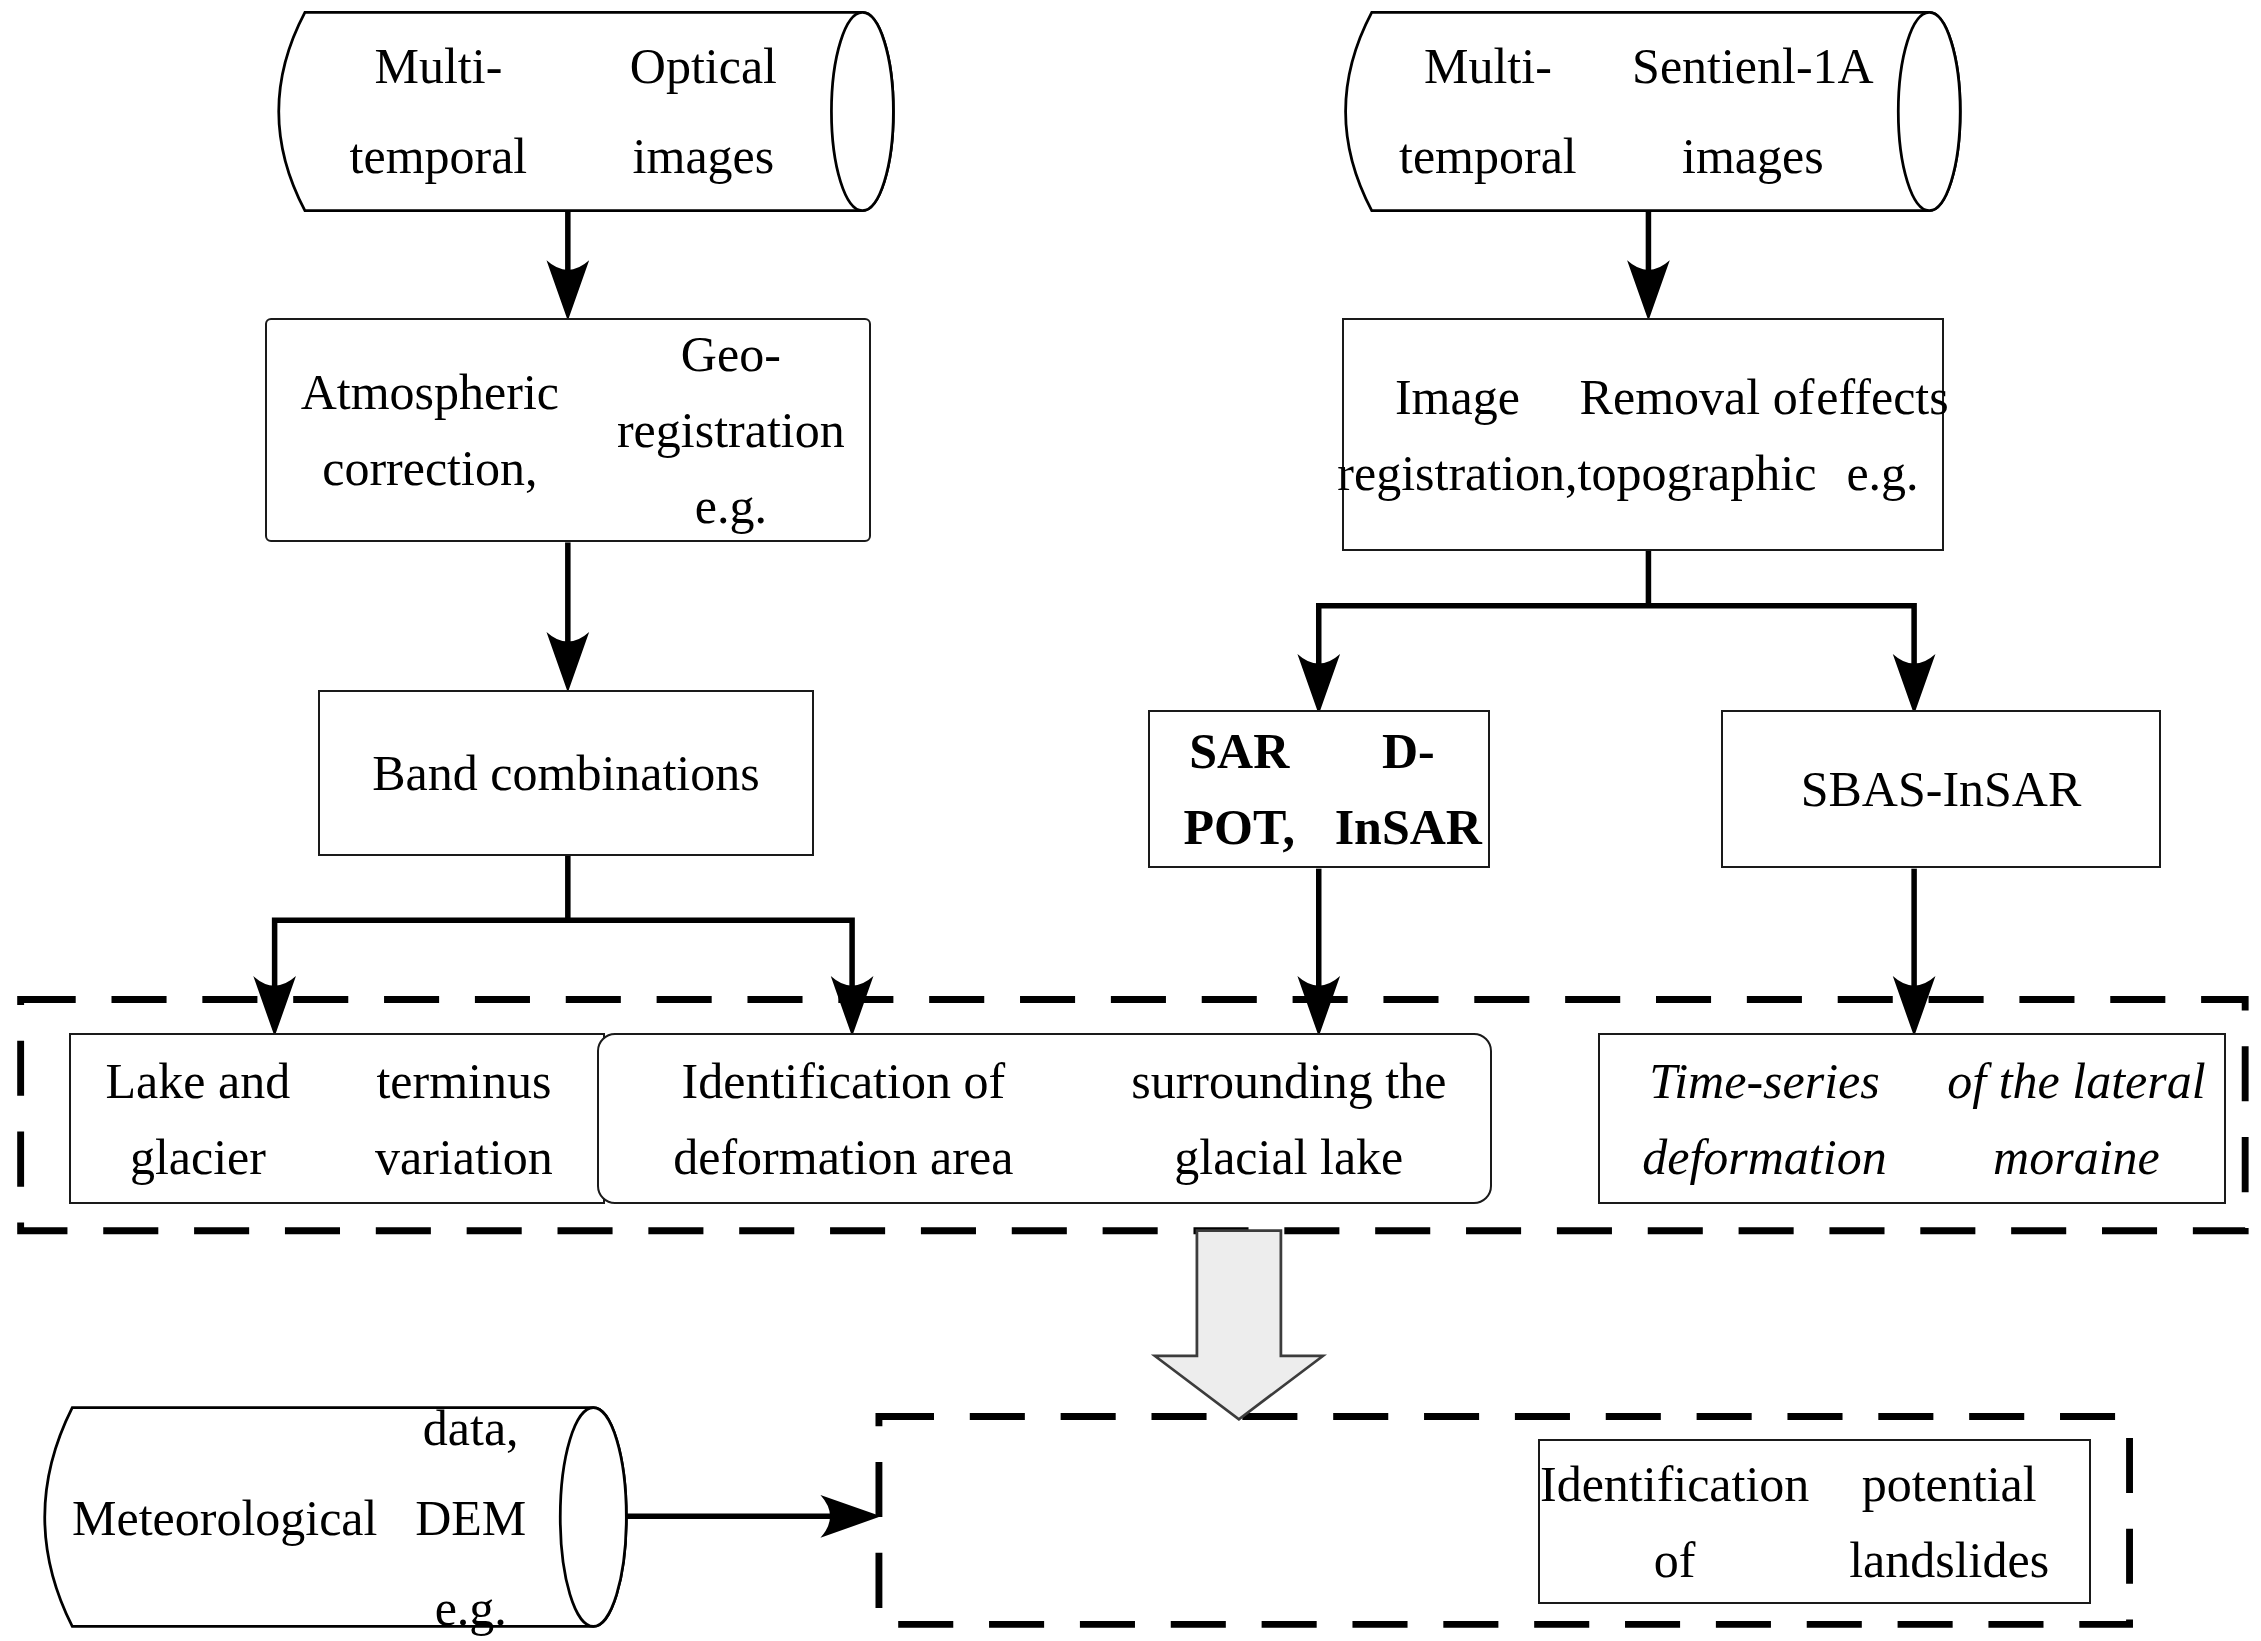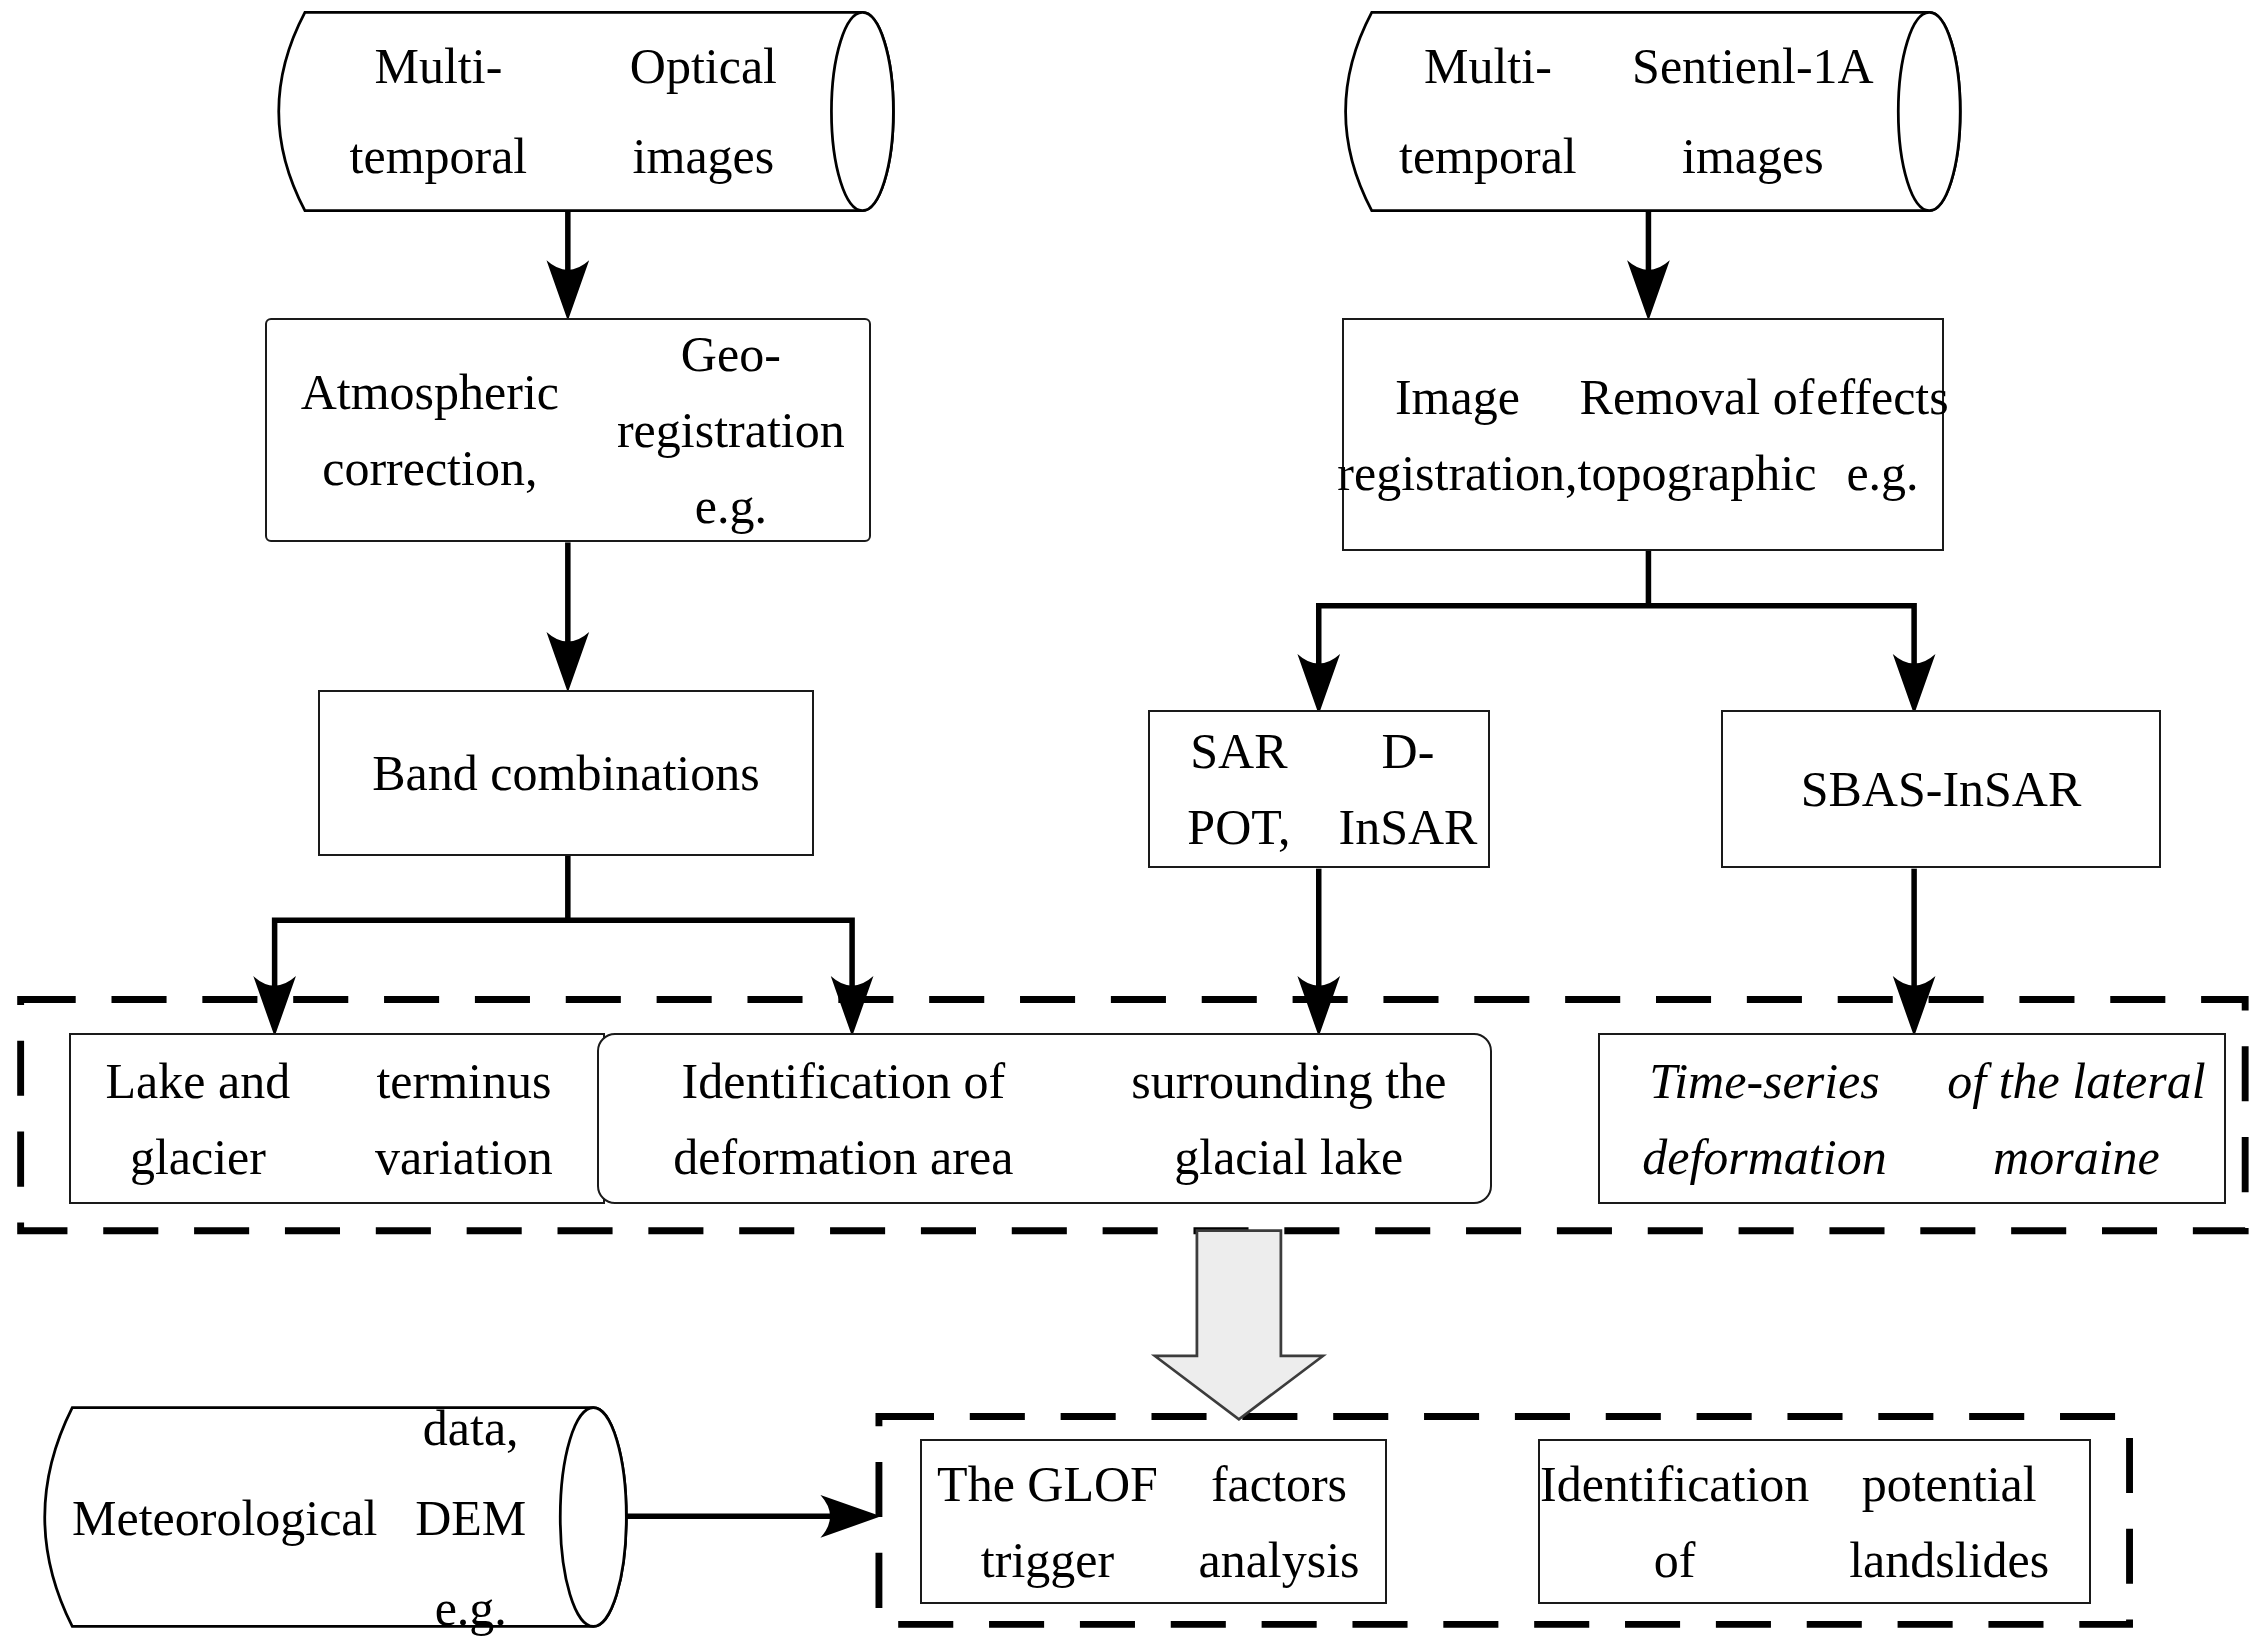--- a/index.html
+++ b/index.html
@@ -143,21 +143,21 @@
   <div class="node box" style="left:1342px; top:318px; width:602px; height:233px;">
     <div>Image registration,</div>
     <div>Removal of topographic</div>
     <div>effects e.g.</div>
   </div>
 
   <div class="node box" style="left:318px; top:690px; width:496px; height:166px;">
     <div>Band combinations</div>
   </div>
 
-  <div class="node box" style="left:1148px; top:710px; width:342px; height:158px;">
+  <div class="node box" style="left:1148px; top:710px; width:342px; height:158px;font-weight:bold;">
     <div>SAR POT,</div>
     <div>D-InSAR</div>
   </div>
 
   <div class="node box" style="left:1721px; top:710px; width:440px; height:158px;">
     <div>SBAS-InSAR</div>
   </div>
 
   <div class="node box" style="left:69px; top:1033px; width:536px; height:171px;">
     <div>Lake and glacier</div>
@@ -167,24 +167,20 @@
   <div class="node box" style="left:597px; top:1033px; width:895px; height:171px;border-radius:18px;">
     <div>Identification of deformation area</div>
     <div>surrounding the glacial lake</div>
   </div>
 
   <div class="node box" style="left:1598px; top:1033px; width:628px; height:171px;font-style:italic;">
     <div>Time-series deformation</div>
     <div>of the lateral moraine</div>
   </div>
 
-  <div class="node box" style="left:920px; top:1439px; width:467px; height:165px;">
-    <div>The GLOF trigger</div>
-    <div>factors analysis</div>
-  </div>
 
   <div class="node box" style="left:1538px; top:1439px; width:553px; height:165px;">
     <div>Identification of</div>
     <div>potential landslides</div>
   </div>
 
 </div>
 
 
 </body></html>

